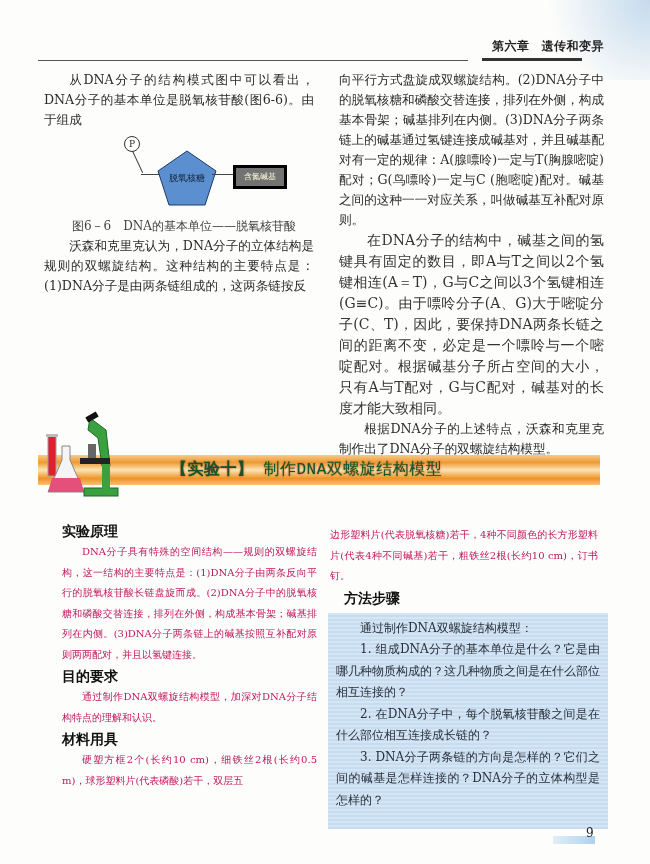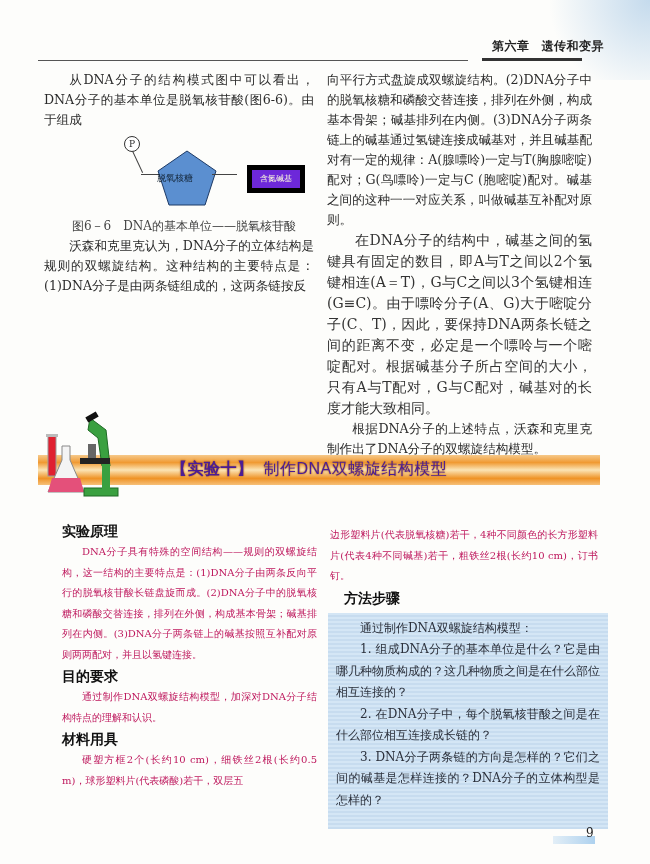--- a/index.html
+++ b/index.html
@@ -18,47 +18,47 @@
   .chapter-title {
     position: absolute; left: 492px; top: 38px; font-size: 12px; font-weight: bold; color: #222; letter-spacing: 0.5px;
   }
   .chapter-title span + span { margin-left: 12px; text-align: center; }
 
   .col { position: absolute; font-size: 12.6px; line-height: 20px; text-align: justify; }
   .col p { margin: 0; }
   .indent { text-indent: 2em; }
 
   .col-left-top { left: 44px; top: 70px; width: 270px; }
-  .col-right-top { left: 327px; top: 70px; width: 265px; }
+  .col-right-top { left: 339px; top: 70px; width: 265px; }
   .small { font-size: 14px; line-height: 21px; font-family: "DejaVu Serif", serif; color: #333; }
 
   
   .figure { position: relative; width: 270px; height: 100px; margin: 4px 0 2px; }
   .fig-p {
     position: absolute; left: 80px; top: 2px; width: 14px; height: 14px; border: 1px solid #333;
     border-radius: 50%; font-size: 9px; line-height: 14px; text-align: center; background: #fff;
   }
   .fig-line1 { position: absolute; left: 88px; top: 17px; width: 1px; height: 24px; background: #444; transform: rotate(-25deg); transform-origin: top; }
   .fig-line2 { position: absolute; left: 97px; top: 40px; width: 20px; height: 1px; background: #444; }
   .fig-line3 { position: absolute; left: 168px; top: 40px; width: 25px; height: 1px; background: #444; }
   .fig-pent { position: absolute; left: 113px; top: 16px; width: 60px; height: 56px; }
-  .fig-pent-label { position: absolute; left: 113px; top: 34px; width: 60px; font-size: 9px; color: #123; }
+  .fig-pent-label { position: absolute; left: 113px; top: 34px; width: 60px; text-align: center; font-size: 9px; color: #123; }
   .fig-base {
-    position: absolute; left: 203px; top: 31px; width: 48px; height: 18px; background: #6d28d9; border: 5px solid #000000;
+    position: absolute; left: 189px; top: 31px; width: 48px; height: 18px; background: #737373; border: 3px solid #000000;
     color: #ffd; font-size: 8px; line-height: 18px; text-align: center;
   }
   .fig-caption { position: absolute; left: 20px; top: 82px; width: 240px; text-align: center; font-size: 12px; color: #444; }
 
   
   .banner {
     position: absolute; left: 38px; top: 455px; width: 562px; height: 30px;
     background: linear-gradient(180deg, #f6c98a 0%, #f09a33 25%, #fbe4b5 50%, #ef9326 78%, #f6c079 100%);
   }
   .banner-title {
-    position: absolute; left: 171px; top: 459px; font-size: 16px; color: #4c1d95; font-family: Liberation Sans, sans-serif;
+    position: absolute; left: 171px; top: 459px; font-size: 16px; color: #14532d; font-family: Liberation Mono, monospace;
     text-shadow: 0 0 2px #a05000; letter-spacing: 0.5px;
   }
   .banner-title b { font-weight: bold; margin-right: 10px; }
   .lab-icon { position: absolute; left: 40px; top: 408px; width: 80px; height: 90px; }
 
   .col-left-bot { left: 62px; top: 520px; width: 255px; }
   .col-right-bot { left: 330px; top: 525px; width: 268px; }
   .section-title { font-family: "DejaVu Sans", sans-serif; font-weight: bold; font-size: 14px; line-height: 22px; color: #111; }
   .body-sm { font-size: 10px; line-height: 20.5px; color: #be185d; }
 

